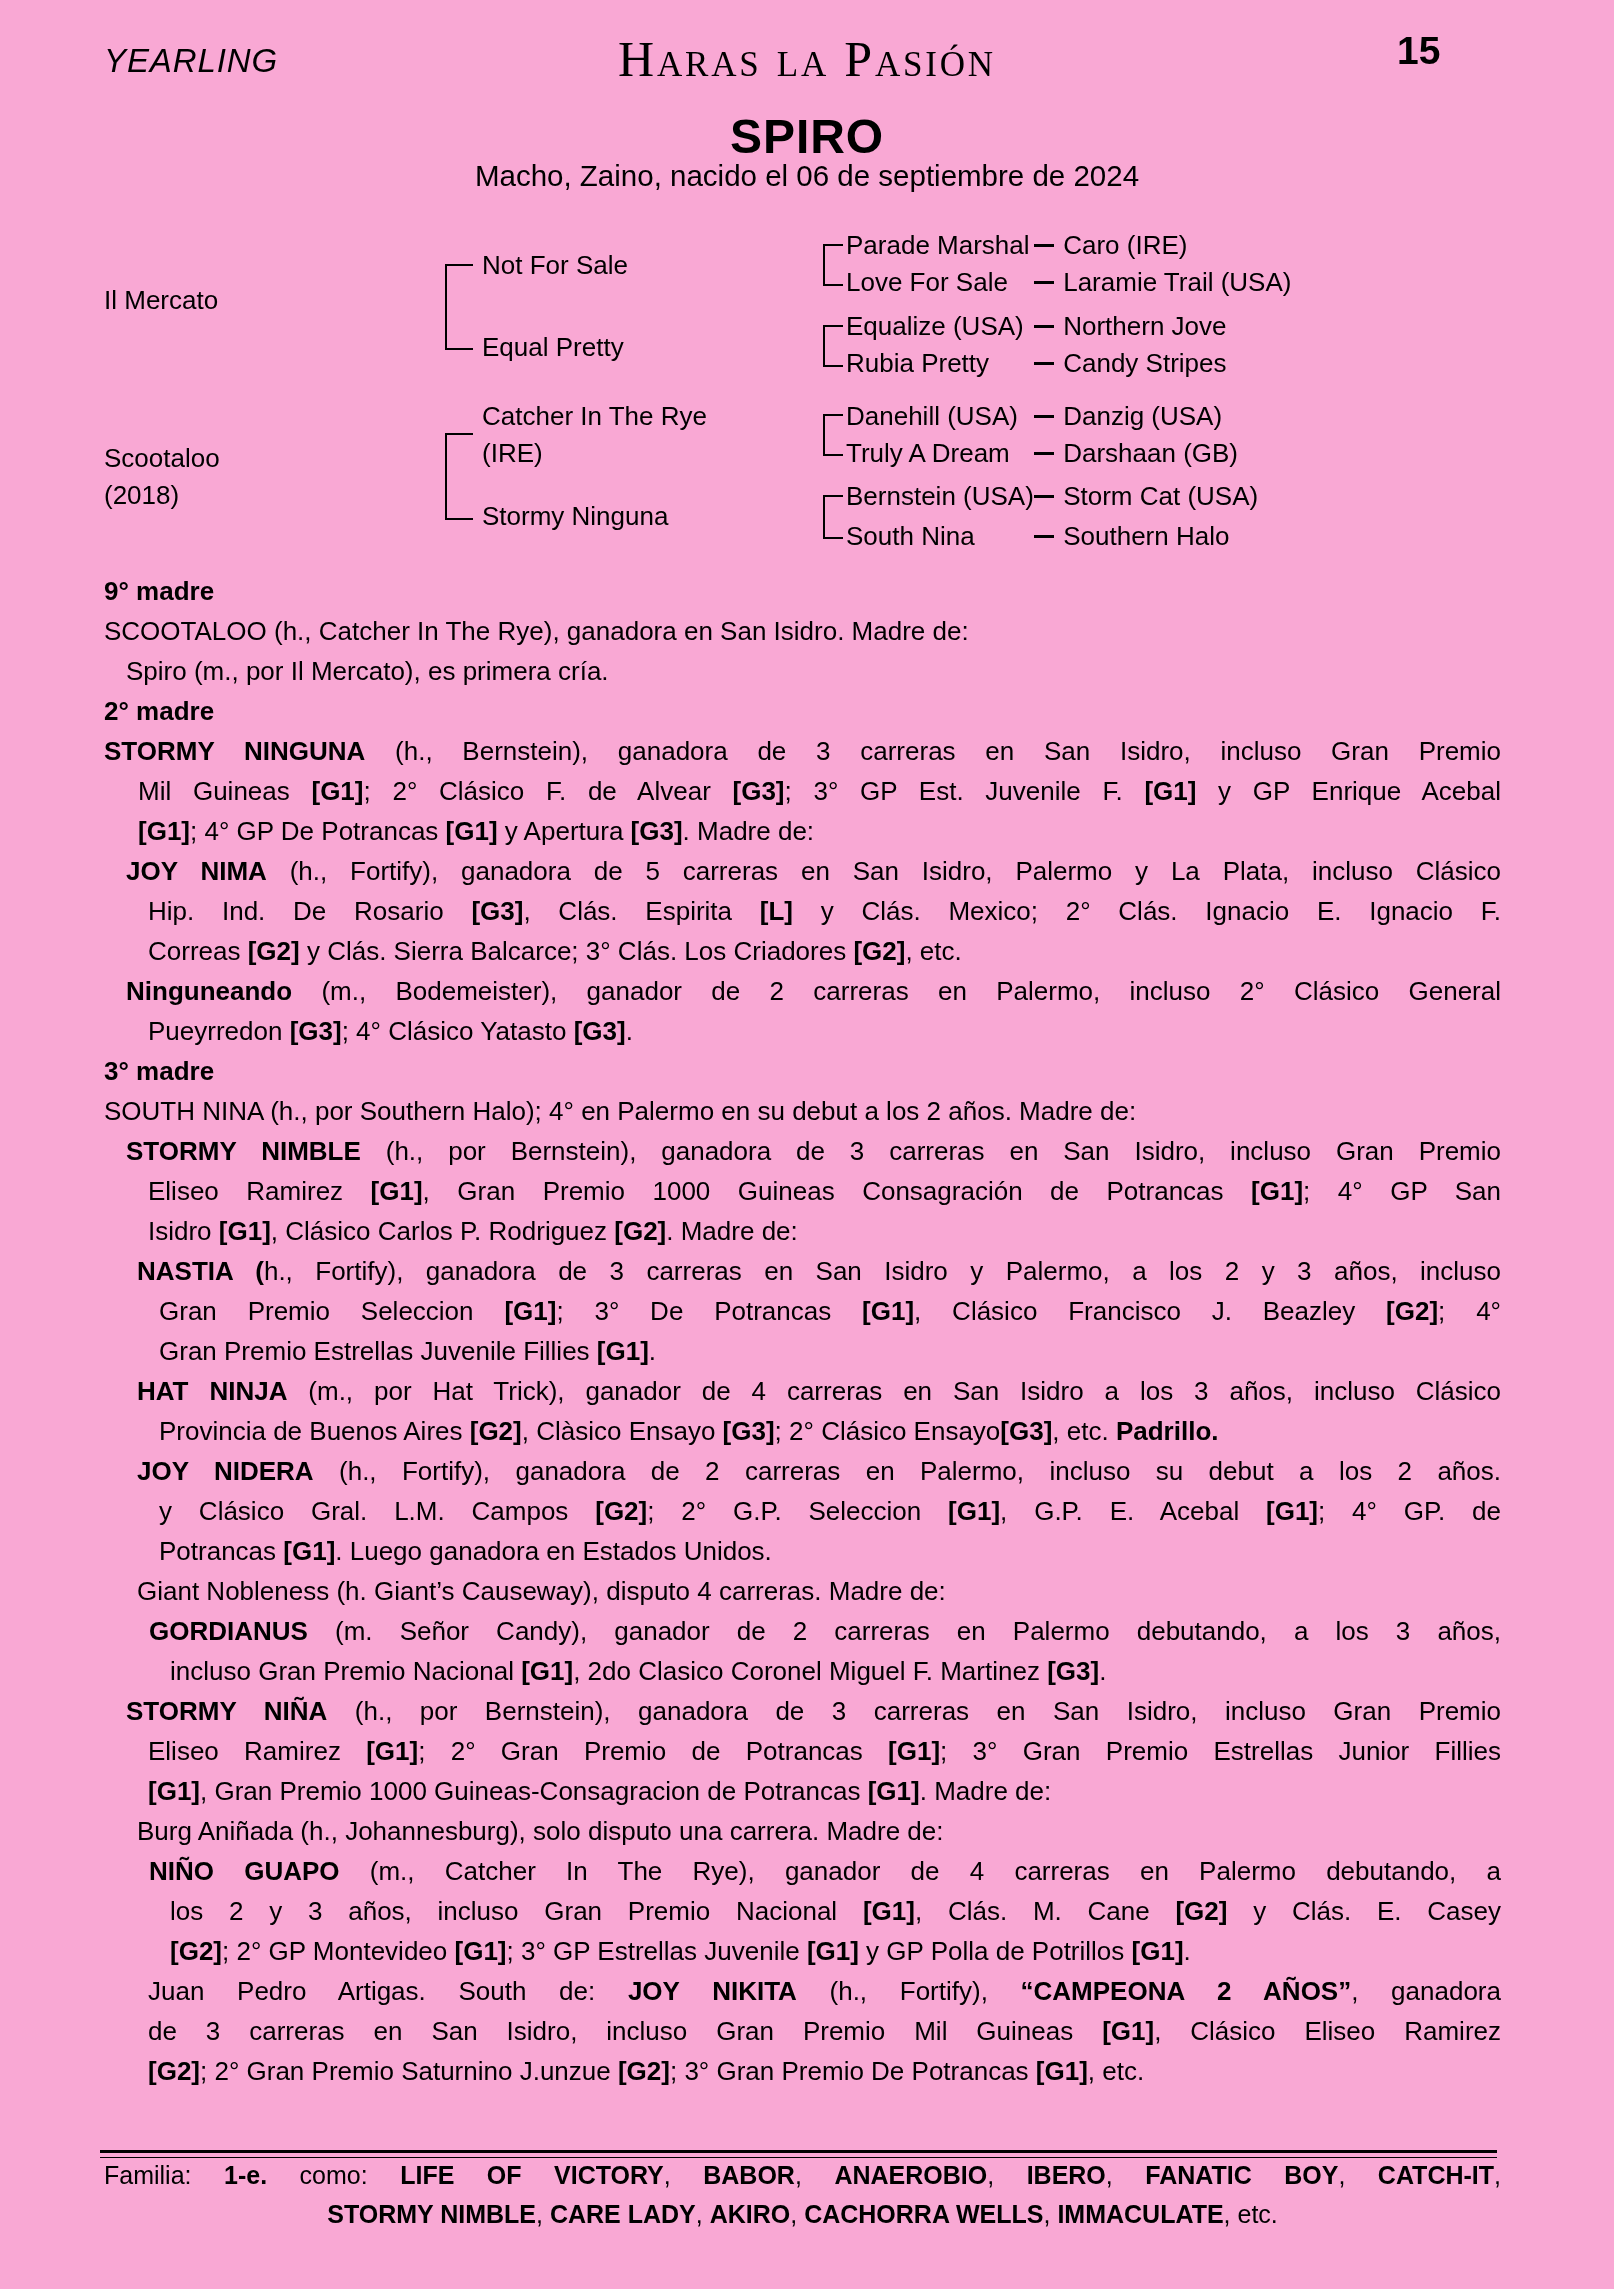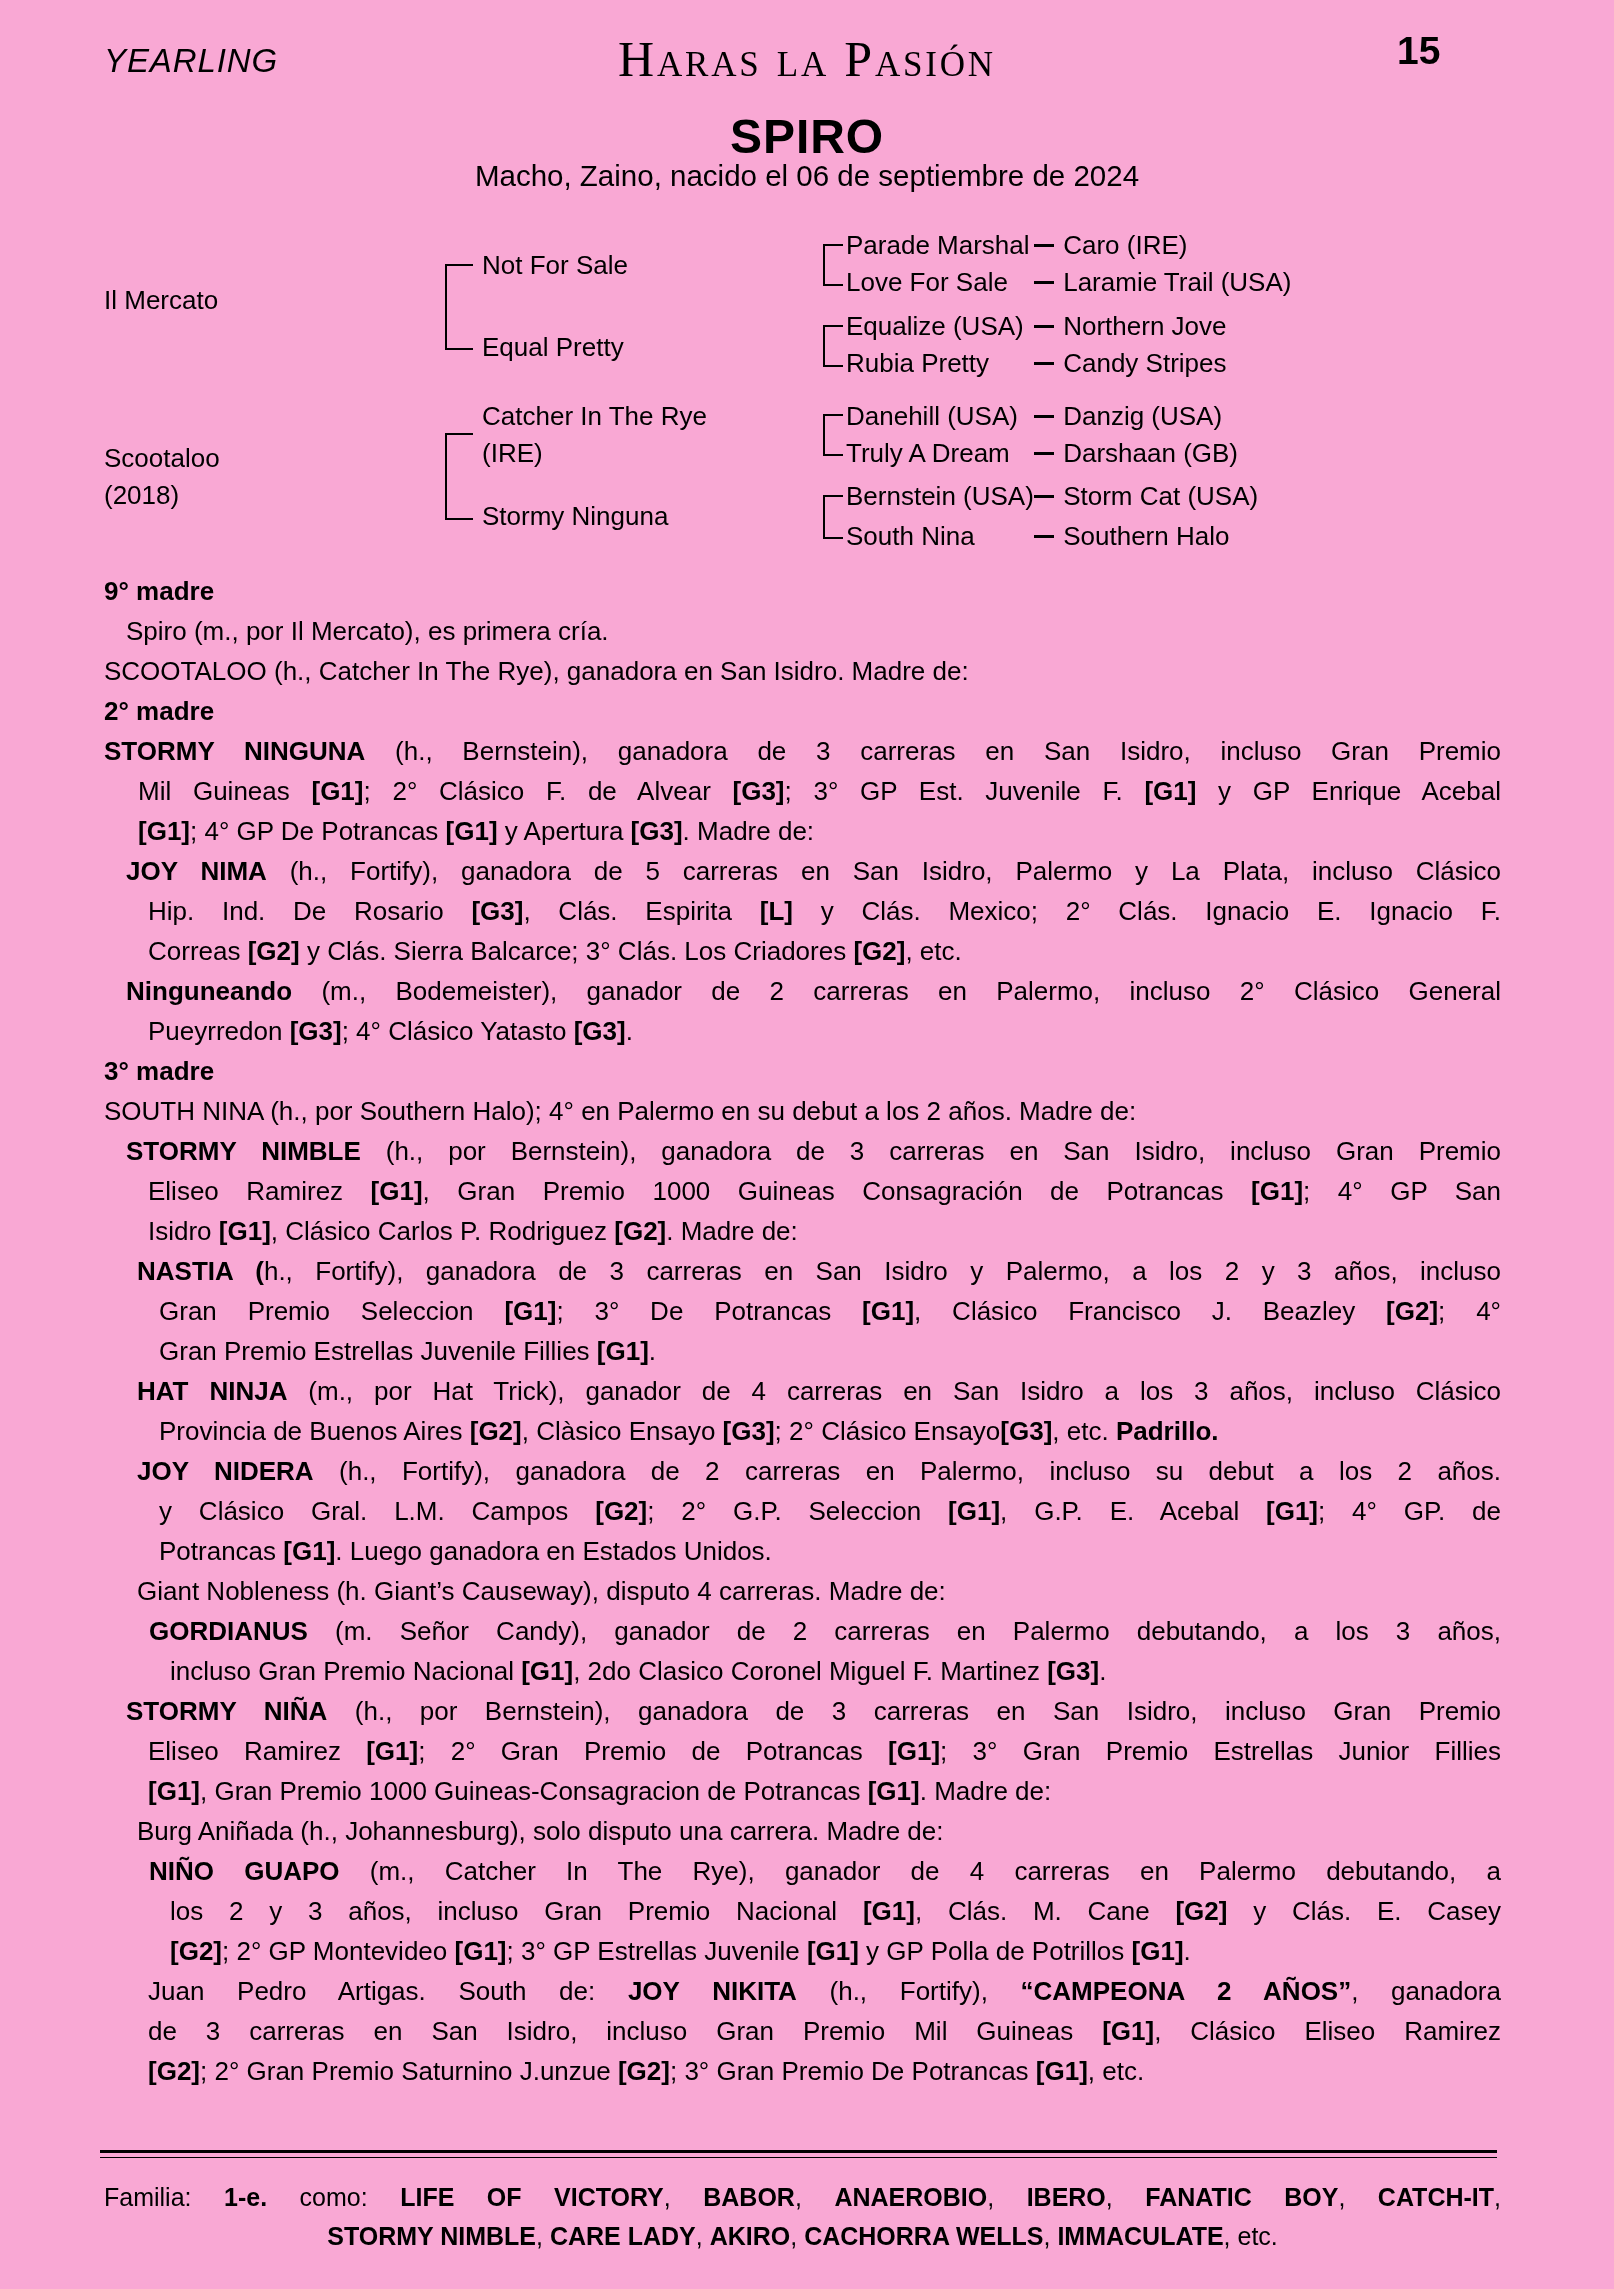--- a/index.html
+++ b/index.html
@@ -33,21 +33,21 @@
   .bk-sire{left:445px;top:264px;width:28px;height:86px;}
   .bk-dam{left:445px;top:433px;width:28px;height:87px;}
   .bk-p1{left:823px;top:244px;width:20px;height:42px;}
   .bk-p2{left:823px;top:325px;width:20px;height:42px;}
   .bk-p3{left:823px;top:414px;width:20px;height:42px;}
   .bk-p4{left:823px;top:495px;width:20px;height:44px;}
   .dash{width:20px;height:2.8px;background:#000;flex:0 0 auto;}
 
   
   .body-text{position:absolute;left:104px;top:571px;width:1397px;font-size:26px;}
-  .footer-text{position:absolute;left:104px;top:2156px;width:1397px;font-size:25px;margin-top:22px;}
+  .footer-text{position:absolute;left:104px;top:2156px;width:1397px;font-size:25px;}
   .footer-text .ln{height:39px;line-height:39px;}
   .ln{height:40px;line-height:40px;text-align:justify;text-align-last:justify;}
   .ln.end{text-align-last:left;}
   .ln.ctr{text-align:center;text-align-last:center;}
   .b{font-weight:bold;}
   .i0{padding-left:0;}
   .i0c{padding-left:34px;}
   .i1{padding-left:22px;}
   .i1c{padding-left:44px;}
   .i2{padding-left:33px;}
@@ -131,22 +131,22 @@
         <span>Storm Cat (USA)</span>
       </div>
     <div class="pcell c-g4 r8">
         <span class="dash"></span>
         <span>Southern Halo</span>
       </div>
   </div>
 
   <div class="body-text" id="body-text">
       <div class="ln i0 end"><span class="b">9° madre</span></div>
+      <div class="ln i0 end"><span>SCOOTALOO (h., Catcher In The Rye), ganadora en San Isidro. Madre de:</span></div>
       <div class="ln i1 end"><span>Spiro (m., por Il Mercato), es primera cría.</span></div>
-      <div class="ln i0 end"><span>SCOOTALOO (h., Catcher In The Rye), ganadora en San Isidro. Madre de:</span></div>
       <div class="ln i0 end"><span class="b">2° madre</span></div>
       <div class="ln i0"><span class="b">STORMY NINGUNA</span><span> (h., Bernstein), ganadora de 3 carreras en San Isidro, incluso Gran Premio</span></div>
       <div class="ln i0c"><span>Mil Guineas </span><span class="b">[G1]</span><span>; 2° Clásico F. de Alvear </span><span class="b">[G3]</span><span>; 3° GP Est. Juvenile F. </span><span class="b">[G1]</span><span> y GP Enrique Acebal</span></div>
       <div class="ln i0c end"><span class="b">[G1]</span><span>; 4° GP De Potrancas </span><span class="b">[G1]</span><span> y Apertura </span><span class="b">[G3]</span><span>. Madre de:</span></div>
       <div class="ln i1"><span class="b">JOY NIMA</span><span> (h., Fortify), ganadora de 5 carreras en San Isidro, Palermo y La Plata, incluso Clásico</span></div>
       <div class="ln i1c"><span>Hip. Ind. De Rosario </span><span class="b">[G3]</span><span>, Clás. Espirita </span><span class="b">[L]</span><span> y Clás. Mexico; 2° Clás. Ignacio E. Ignacio F.</span></div>
       <div class="ln i1c end"><span>Correas </span><span class="b">[G2]</span><span> y Clás. Sierra Balcarce; 3° Clás. Los Criadores </span><span class="b">[G2]</span><span>, etc.</span></div>
       <div class="ln i1"><span class="b">Ninguneando</span><span> (m., Bodemeister), ganador de 2 carreras en Palermo, incluso 2° Clásico General</span></div>
       <div class="ln i1c end"><span>Pueyrredon </span><span class="b">[G3]</span><span>; 4° Clásico Yatasto </span><span class="b">[G3]</span><span>.</span></div>
       <div class="ln i0 end"><span class="b">3° madre</span></div>

